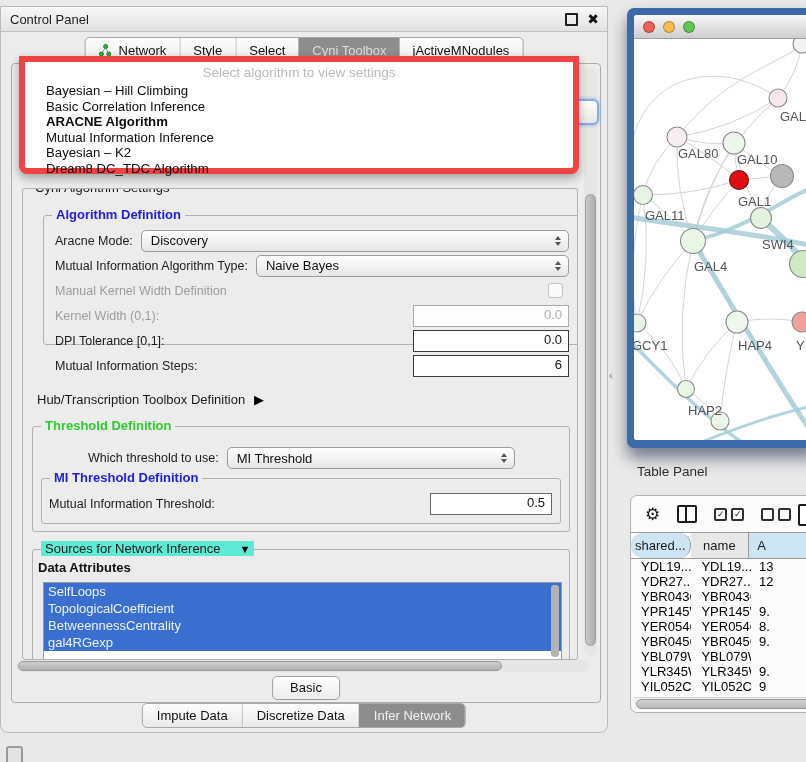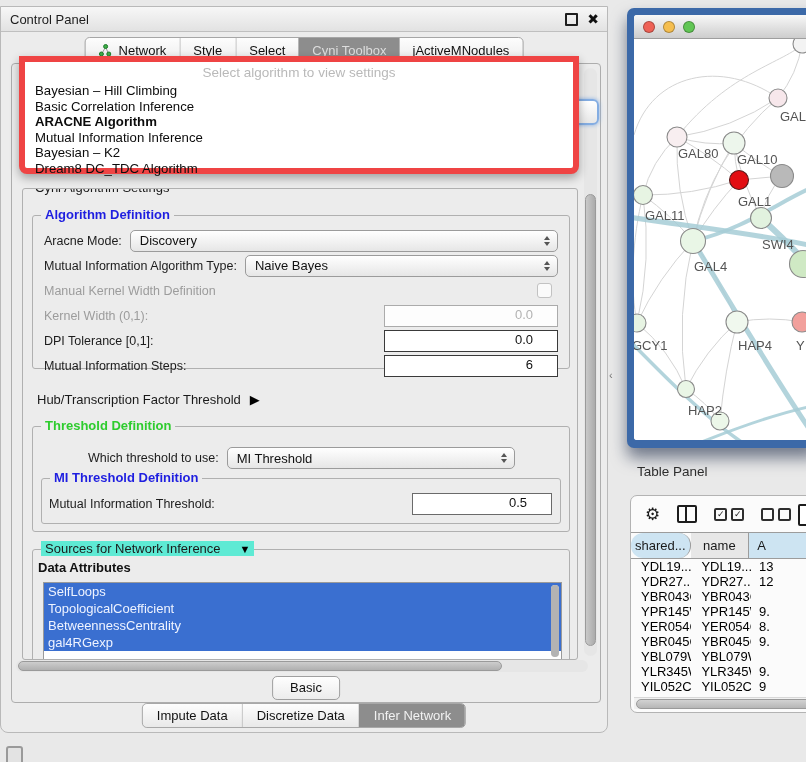--- a/index.html
+++ b/index.html
@@ -30,34 +30,34 @@
   
   #content-panel{position:absolute;left:10px;top:56px;width:590px;height:640px;box-sizing:border-box;
     background:#ececec;border:1px solid #adadad;border-radius:4px;}
 
   .fgroup{position:absolute;border:1px solid #b0b0b0;border-radius:3px;box-sizing:border-box;}
   .legend{position:absolute;top:-9px;left:8px;background:#ececec;padding:0 4px;font-size:13px;color:#1a1a1a;white-space:nowrap;}
   .legend.blue{color:#1e1ee0;font-weight:bold;}
   .legend.green{color:#2ecc2e;font-weight:bold;}
 
   #settings-group{left:10px;top:124px;width:556px;height:472px;overflow:hidden;}
-  #algdef-group{left:9px;top:26px;width:538px;height:154px;padding-top:12px;}
+  #algdef-group{left:20px;top:26px;width:538px;height:130px;padding-top:12px;}
   .form-row{display:flex;align-items:center;height:25px;padding:0 11px;}
   .lbl{font-size:12.5px;font-weight:normal;color:#1c1c1c;white-space:nowrap;}
   .lbl.dis{color:#9c9c9c;}
   .combo{display:flex;align-items:center;height:22px;box-sizing:border-box;padding-left:9px;
     background:linear-gradient(#ffffff,#e6e6e6);border:1px solid #9b9b9b;border-radius:5px;font-size:13px;color:#111;}
   .combo.grow{flex:1;margin-left:8px;}
   .arrows{display:flex;flex-direction:column;gap:2px;margin-left:auto;padding:0 7px;}
   .arrows i{display:block;width:0;height:0;border-left:3.5px solid transparent;border-right:3.5px solid transparent;}
   .arrows .up{border-bottom:4.5px solid #555;}
   .arrows .down{border-top:4.5px solid #555;}
   .checkbox{width:13px;height:13px;border:1.5px solid #c2c2c2;border-radius:3px;background:#fafafa;margin-left:auto;margin-right:6px;}
   .field{height:19px;box-sizing:content-box;background:#fff;font-size:13px;color:#111;text-align:right;
-    padding:1px 24px 0 6px;margin-left:auto;}
+    padding:1px 6px 0 6px;margin-left:auto;}
   .field.w142{width:142px;}
   .field.dis{border:1px solid #ababab;color:#b2b2b2;background:#fdfdfd;}
   .field.strong{border:1.5px solid #3a3a3a;}
   .field.norm{border:1px solid #6a6a6a;}
 
   #hub-row{position:absolute;left:14px;top:203px;display:flex;align-items:center;gap:9px;font-size:13px;color:#1a1a1a;}
   .tri-right{font-size:13px;color:#000;}
   .tri-down{font-size:11px;color:#000;}
 
   #threshold-group{left:9px;top:237px;width:538px;height:106px;}
@@ -86,21 +86,21 @@
   #bottom-tabs{position:absolute;bottom:4px;left:50%;transform:translateX(-50%);display:flex;
     border:1px solid #a8a8a8;border-radius:5px;overflow:hidden;height:23px;background:linear-gradient(#fdfdfd,#e9e9e9);}
   .b-tab{display:flex;align-items:center;padding:0 14px;font-size:13px;color:#111;border-left:1px solid #c6c6c6;white-space:nowrap;text-align:center;}
   .b-tab:first-child{border-left:none;}
   .b-tab.sel{background:#8d8d8d;color:#f2f2f2;border-left-color:#8d8d8d;}
 
   
   #algo-popup{position:absolute;left:18px;top:49px;width:560px;height:118px;background:#fff;
     border:6px solid #ef4444;border-radius:0 0 8px 8px;box-shadow:0 4px 10px rgba(0,0,0,.32);z-index:50;box-sizing:border-box;}
   #popup-prompt{height:21px;line-height:21px;text-align:center;color:#b9b9b9;font-size:13.5px;}
-  .popup-item{height:15.5px;line-height:15.5px;font-size:13.2px;color:#0c0c0c;padding-left:10px;white-space:nowrap;}
+  .popup-item{height:15.5px;line-height:15.5px;font-size:13.2px;color:#0c0c0c;padding-left:21px;white-space:nowrap;}
   .popup-item.sel{font-weight:bold;}
   #focus-sliver{position:absolute;left:560px;top:92px;width:38px;height:26px;border:2px solid #84ade2;
     box-shadow:0 0 4px #84ade2;border-radius:6px;background:linear-gradient(#fff,#e7e7e7);z-index:40;box-sizing:border-box;}
 
   
   #pane-divider{position:absolute;left:609px;top:369px;font-size:11px;color:#777;}
 
   
   #net-window{position:absolute;left:627px;top:8px;width:190px;height:440px;background:#3c69a8;
     border-radius:7px 0 0 7px;box-shadow:0 10px 16px rgba(15,30,60,.55);padding:7px 0 8px 7px;box-sizing:border-box;}
@@ -219,21 +219,21 @@
             <span class="lbl">DPI Tolerance [0,1]:</span>
             <span class="field strong w142">0.0</span>
           </div>
           <div class="form-row">
             <span class="lbl">Mutual Information Steps:</span>
             <span class="field strong w142">6</span>
           </div>
         </div>
 
         <div id="hub-row">
-          <span>Hub/Transcription Factor Threshold</span>
+          <span>Hub/Transcription Toolbox Definition</span>
           <span class="tri-right">▶</span>
         </div>
 
         <div class="fgroup" id="threshold-group">
           <span class="legend green">Threshold Definition</span>
           <div id="th-row">
             <span class="lbl">Which threshold to use:</span>
             <div class="combo">
               <span>MI Threshold</span>
               <span class="arrows">

